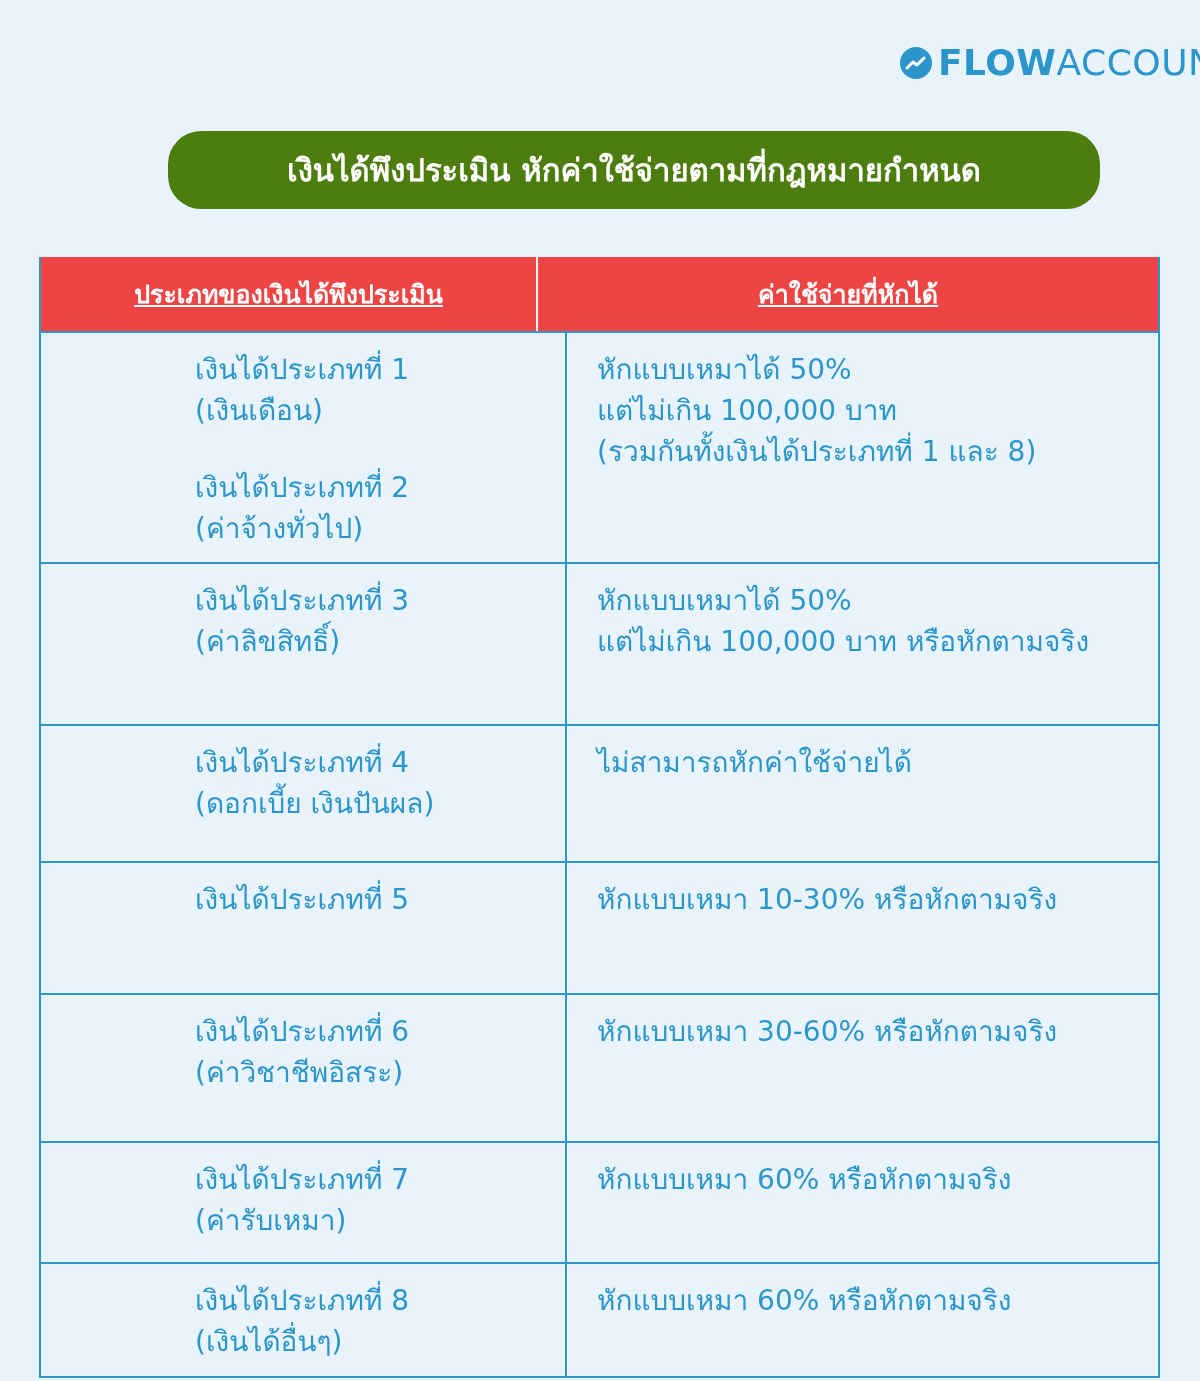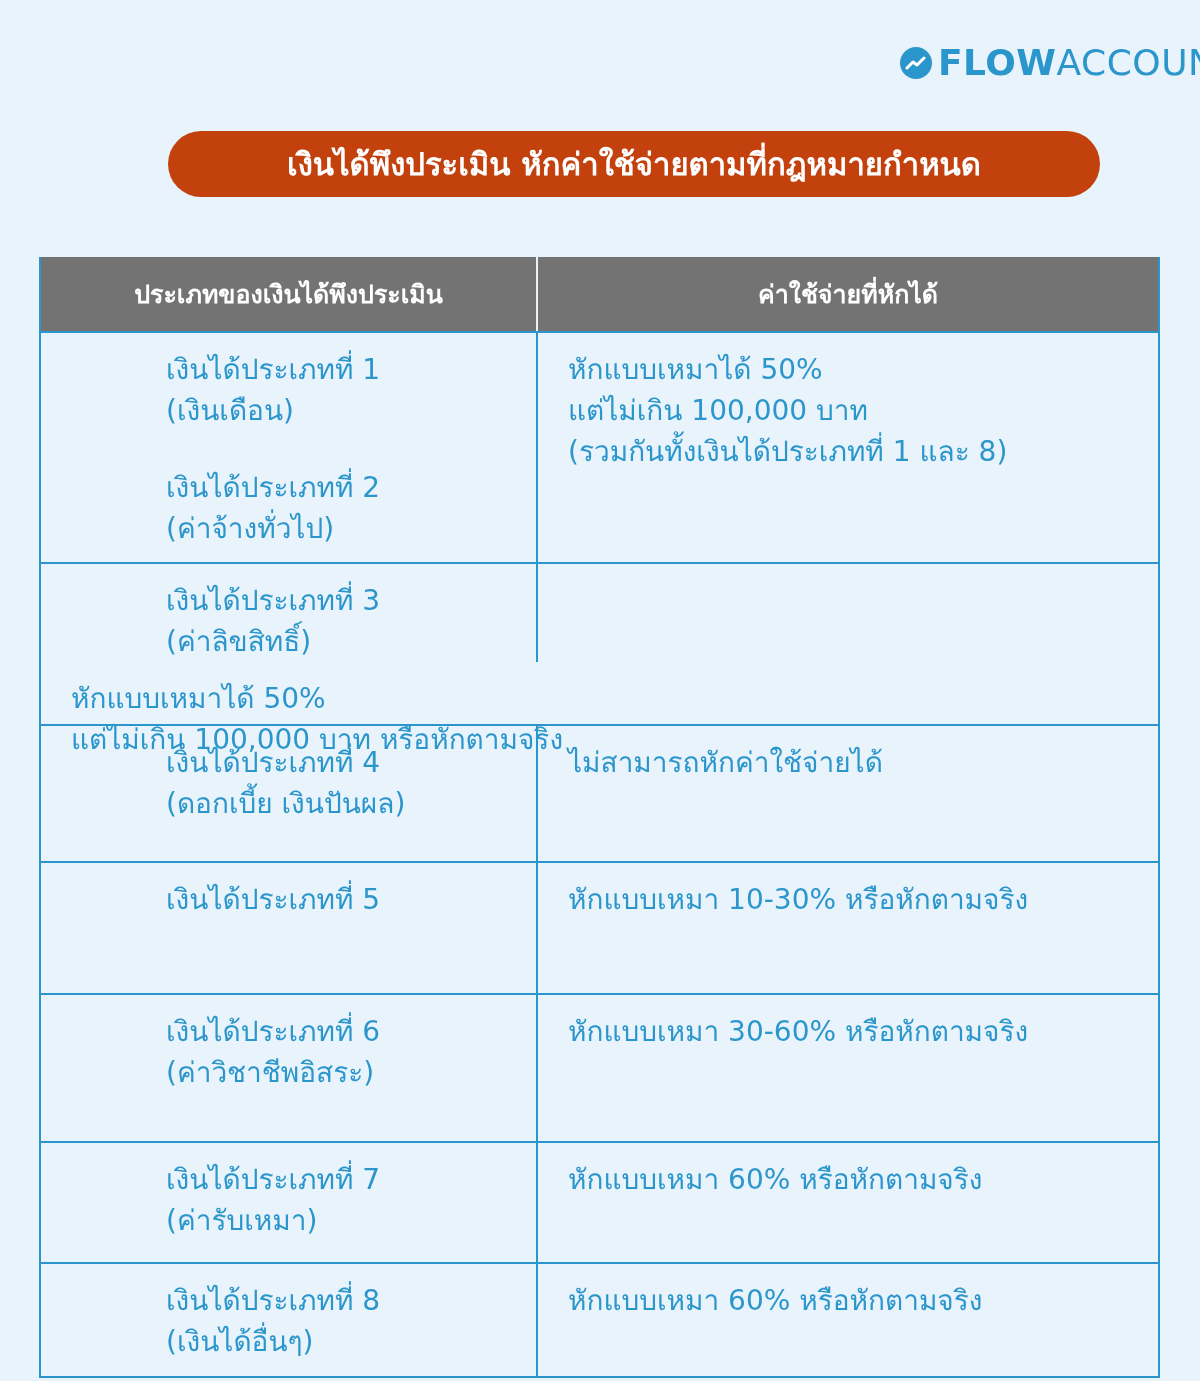--- a/index.html
+++ b/index.html
@@ -20,46 +20,47 @@
     .logo-mark {
       width: 32px; height: 32px; border-radius: 50%;
       background: #2b96cc; display: flex; align-items: center; justify-content: center;
     }
     .logo-text { font-size: 36px; letter-spacing: 0.5px; color: #2b96cc; line-height: 1; }
     .logo-text .bold { font-weight: bold; }
     .logo-text .thin { font-weight: normal; }
 
     .title-pill {
       position: absolute; left: 168px; top: 131px;
-      width: 932px; height: 66px;
-      background: #c2410c; border-radius: 33px;
+      width: 932px; height: 78px;
+      background: #4d7c0f; border-radius: 33px;
       display: flex; align-items: center; justify-content: center;
       color: #ffffff; font-size: 31px; font-weight: bold;
     }
 
     .table {
       position: absolute; left: 39px; top: 257px;
       width: 1121px;
       border: 2px solid #2b96cc;
       border-top: none;
     }
     .thead {
-      display: flex; height: 74px; background: #737373; color: #fff;
+      display: flex; height: 74px; background: #ef4444; color: #fff; text-decoration: underline;
     }
     .thead .th {
       display: flex; align-items: center; justify-content: center;
       font-size: 25px; font-weight: bold;
     }
     .thead .th.left { width: 497px; border-right: 2px solid #e8f3fb; }
     .thead .th.right { flex: 1; }
 
     .row { display: flex; border-top: 2px solid #2b96cc; }
     .row .cell-left {
       width: 497px; border-right: 2px solid #2b96cc;
       padding: 16px 0 0 125px;
+      margin-left: 29px;
     }
     .row .cell-right {
       flex: 1; padding: 16px 0 16px 30px;
     }
     .line { font-size: 28px; line-height: 41px; white-space: nowrap; display: block; }
     .gap { height: 36px; }
   </style>
 </head>
 <body>
 
@@ -92,21 +93,21 @@
         <span class="line">เงินได้ประเภทที่ 2</span>
         <span class="line">(ค่าจ้างทั่วไป)</span>
       </div>
       <div class="cell-right">
         <span class="line">หักแบบเหมาได้ 50%</span>
         <span class="line">แต่ไม่เกิน 100,000 บาท</span>
         <span class="line">(รวมกันทั้งเงินได้ประเภทที่ 1 และ 8)</span>
       </div>
     </div>
 
-    <div class="row" style="height:162px;flex-direction:column;">
+    <div class="row" style="height:162px;">
       <div class="cell-left">
         <span class="line">เงินได้ประเภทที่ 3</span>
         <span class="line">(ค่าลิขสิทธิ์)</span>
       </div>
       <div class="cell-right">
         <span class="line">หักแบบเหมาได้ 50%</span>
         <span class="line">แต่ไม่เกิน 100,000 บาท หรือหักตามจริง</span>
       </div>
     </div>
 

